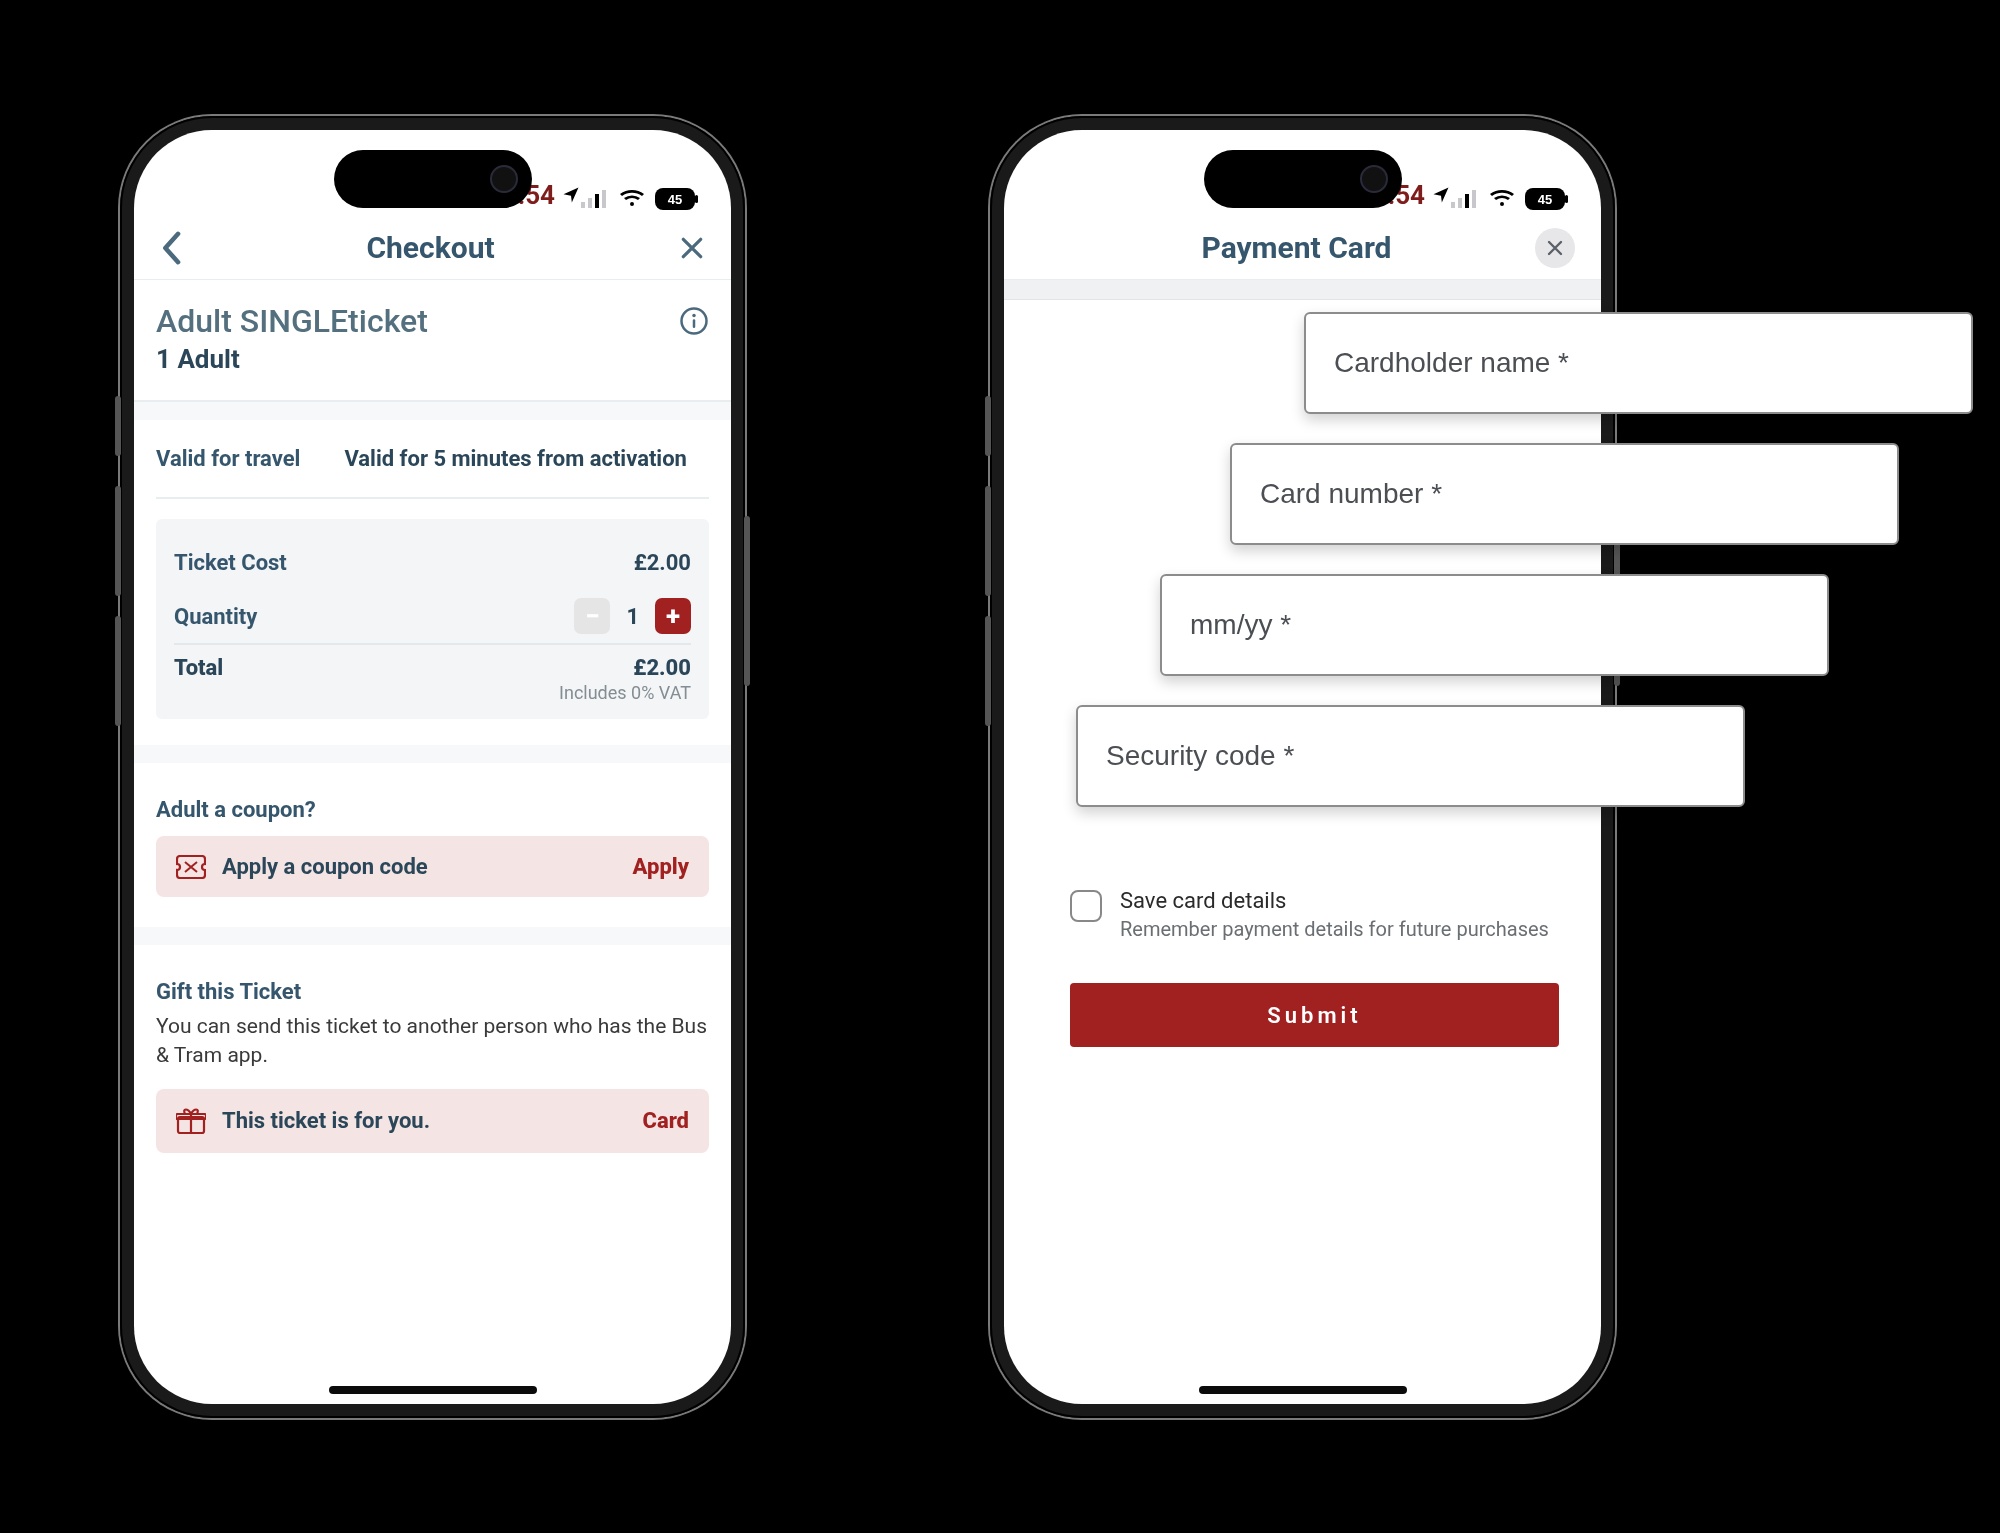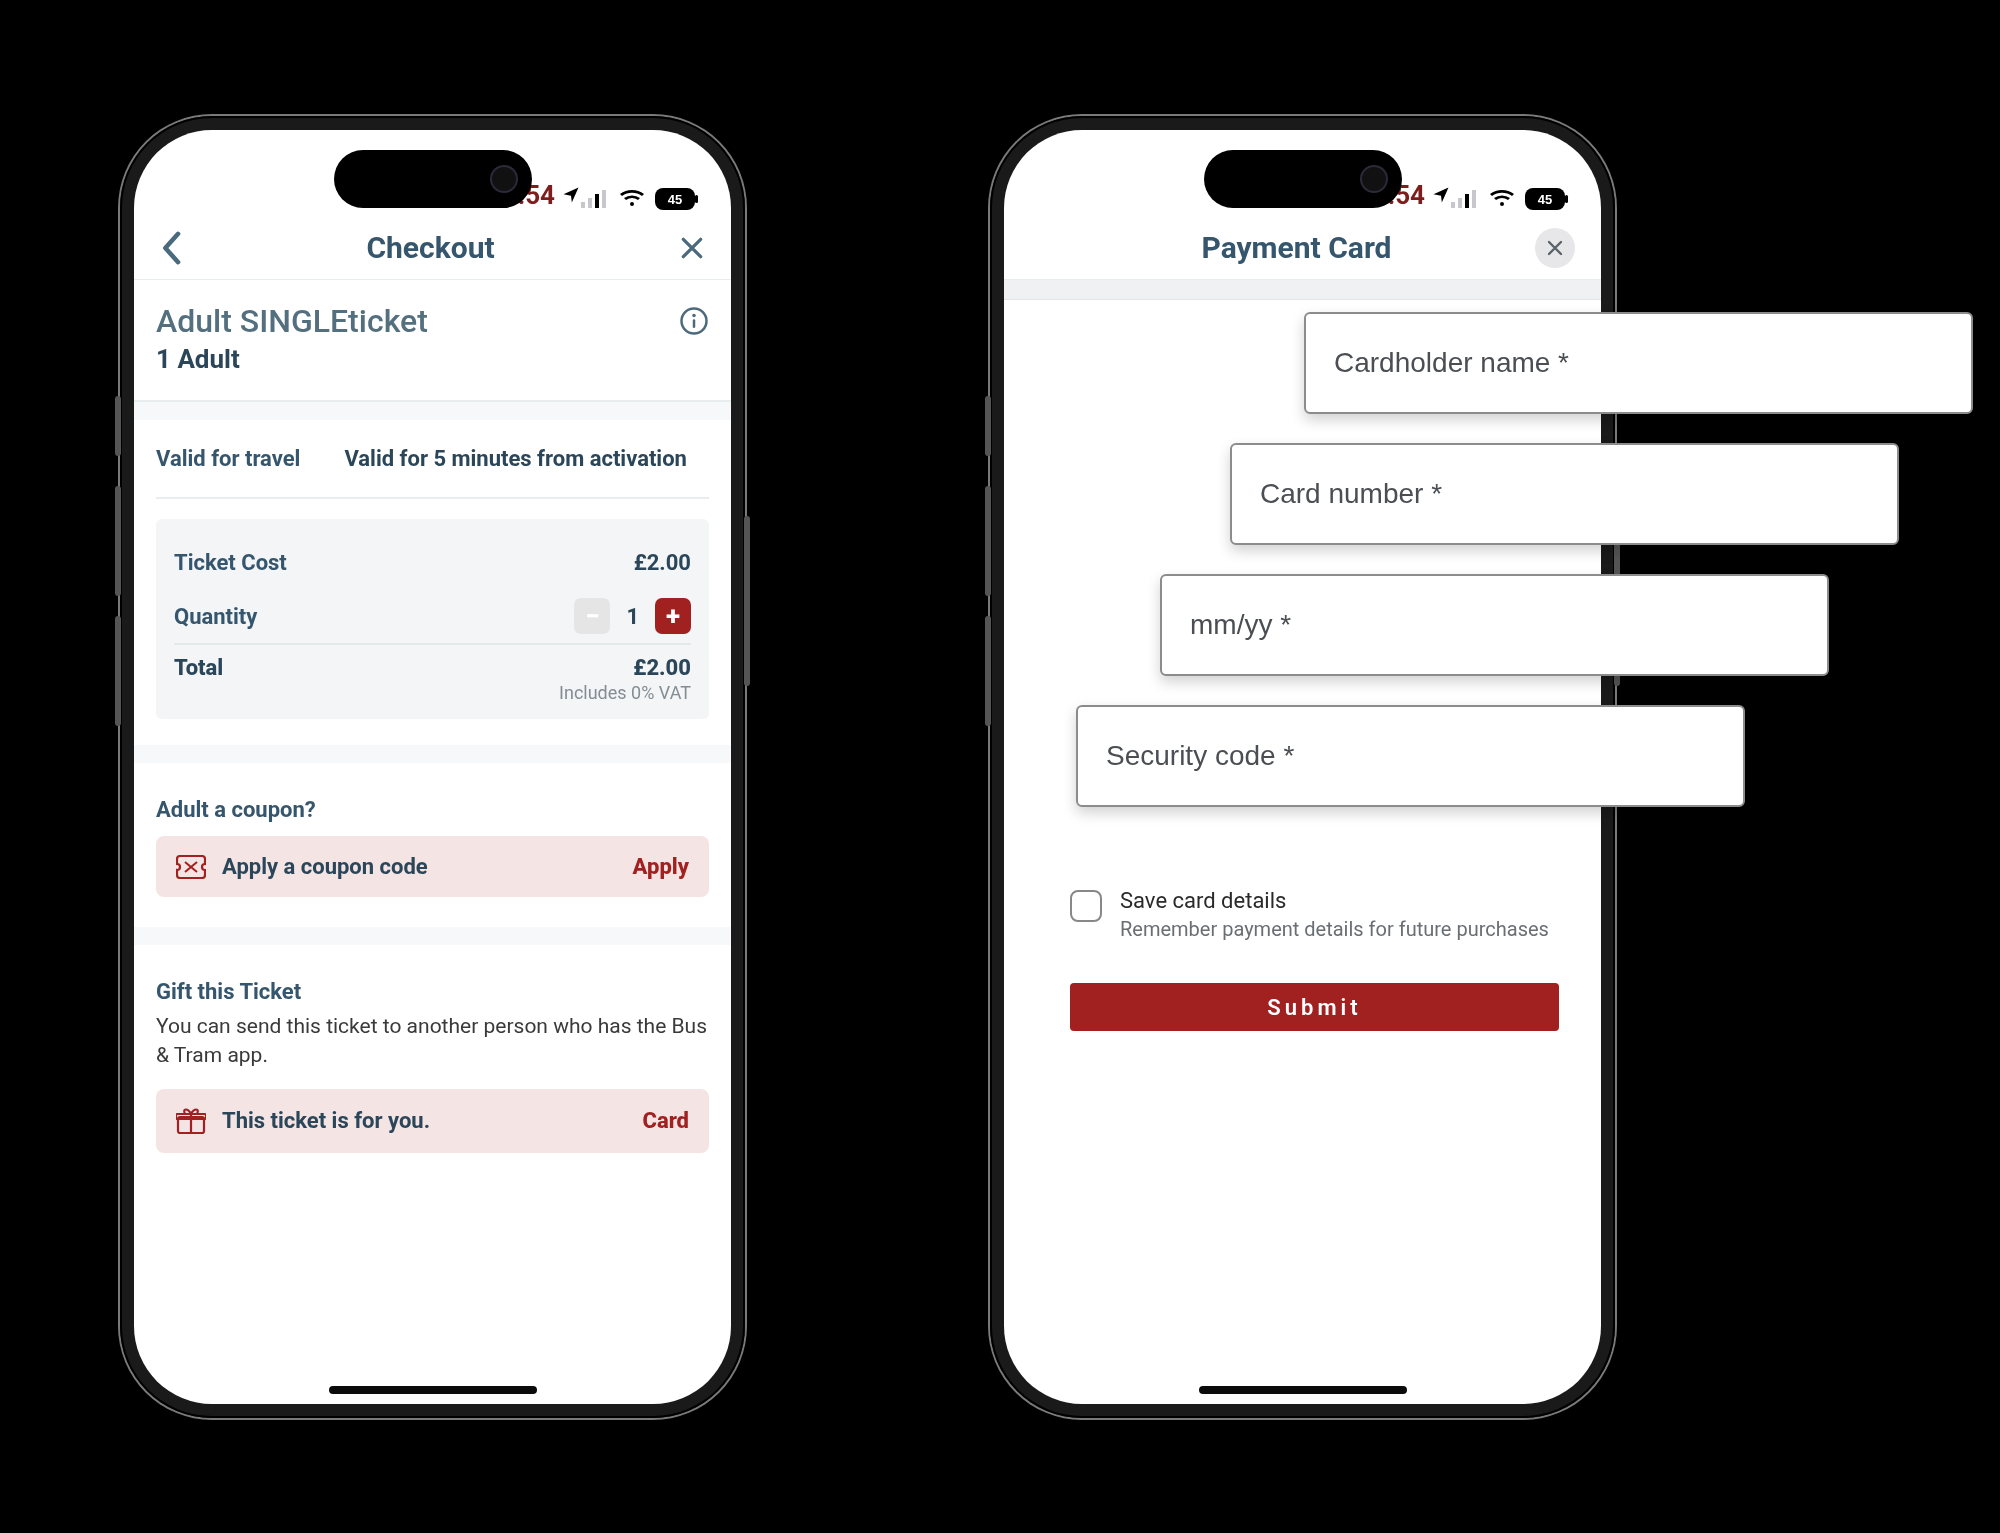--- a/index.html
+++ b/index.html
@@ -160,21 +160,21 @@
   .f4{left:72px; width:669px;top:393px;}
 
   .save-row{display:flex;padding:28px 42px 0 66px;gap:18px;align-items:flex-start;}
   .chk{
     width:32px;height:32px;border:2px solid #888;border-radius:8px;background:#fff;flex:0 0 32px;margin-top:2px;
   }
   .save-txt .t1{font-size:22px;color:#2a2a2a;}
   .save-txt .t2{font-size:20px;color:#6a6f74;margin-top:4px;}
 
   .submit{
-    margin:42px 42px 0 66px;height:48px;background:var(--red);color:#fff;
+    margin:42px 42px 0 66px;height:64px;background:var(--red);color:#fff;
     display:flex;align-items:center;justify-content:center;letter-spacing:4px;font-size:22px;font-weight:600;border-radius:4px;
   }
 
   
   svg{display:block;}
 </style>
 </head>
 <body>
 
 <div class="stage">

